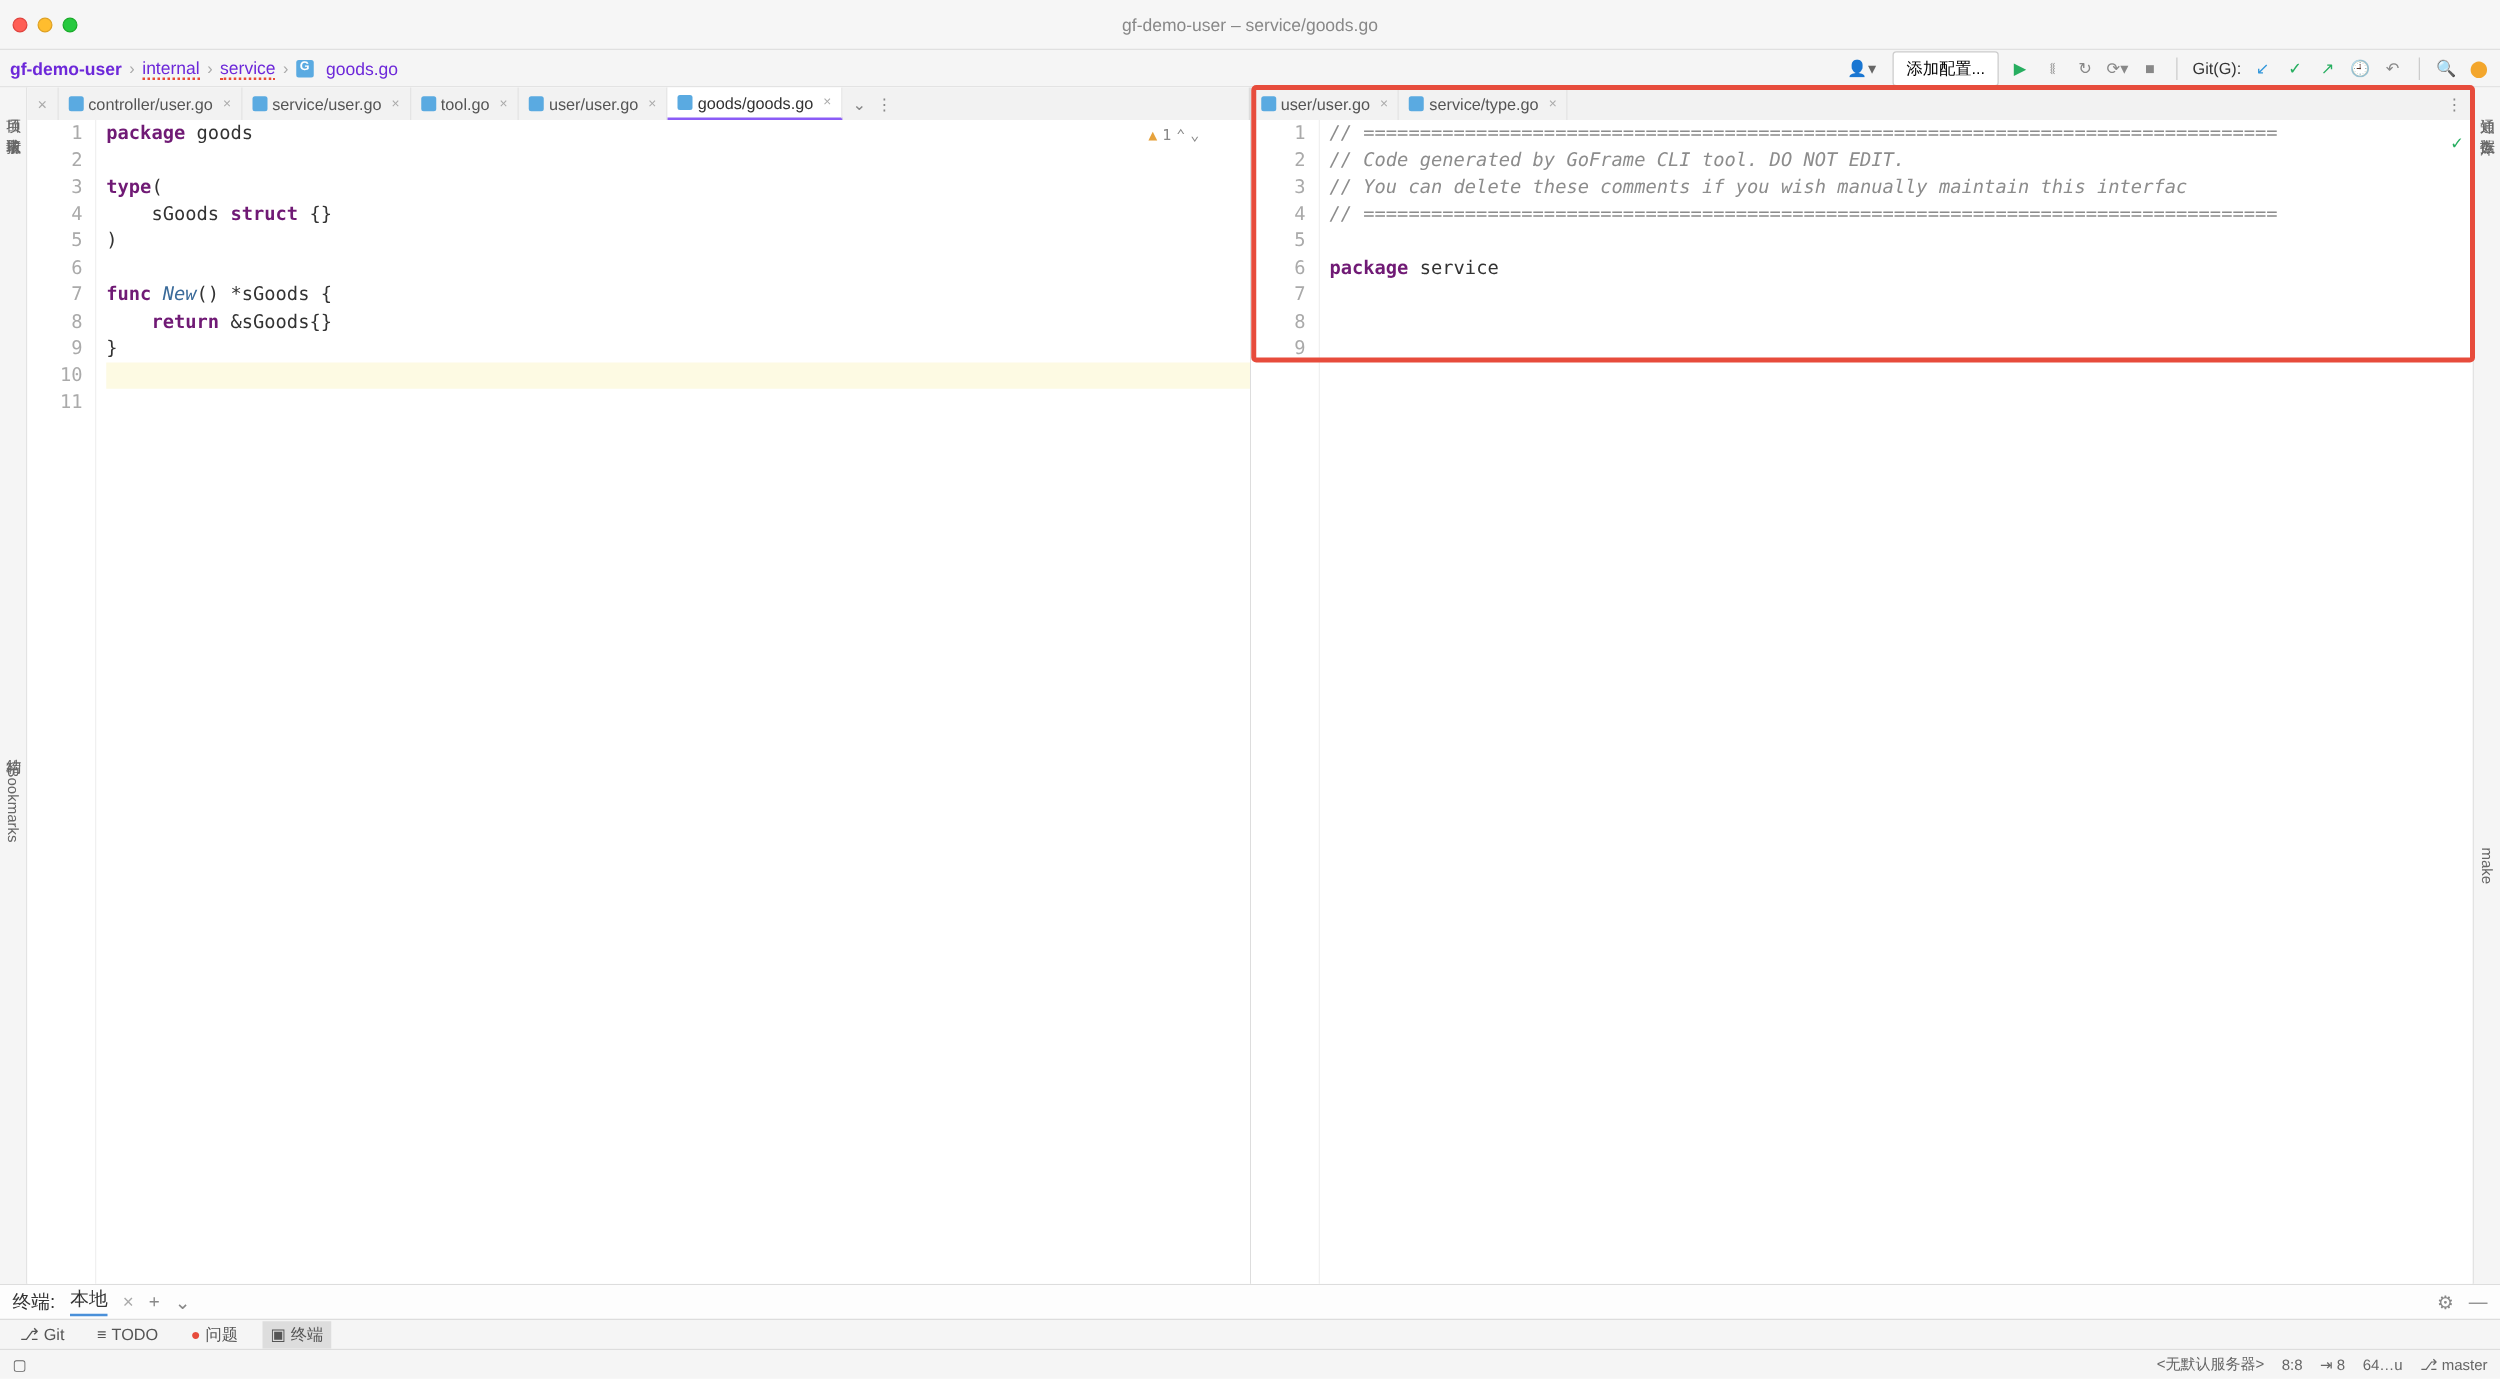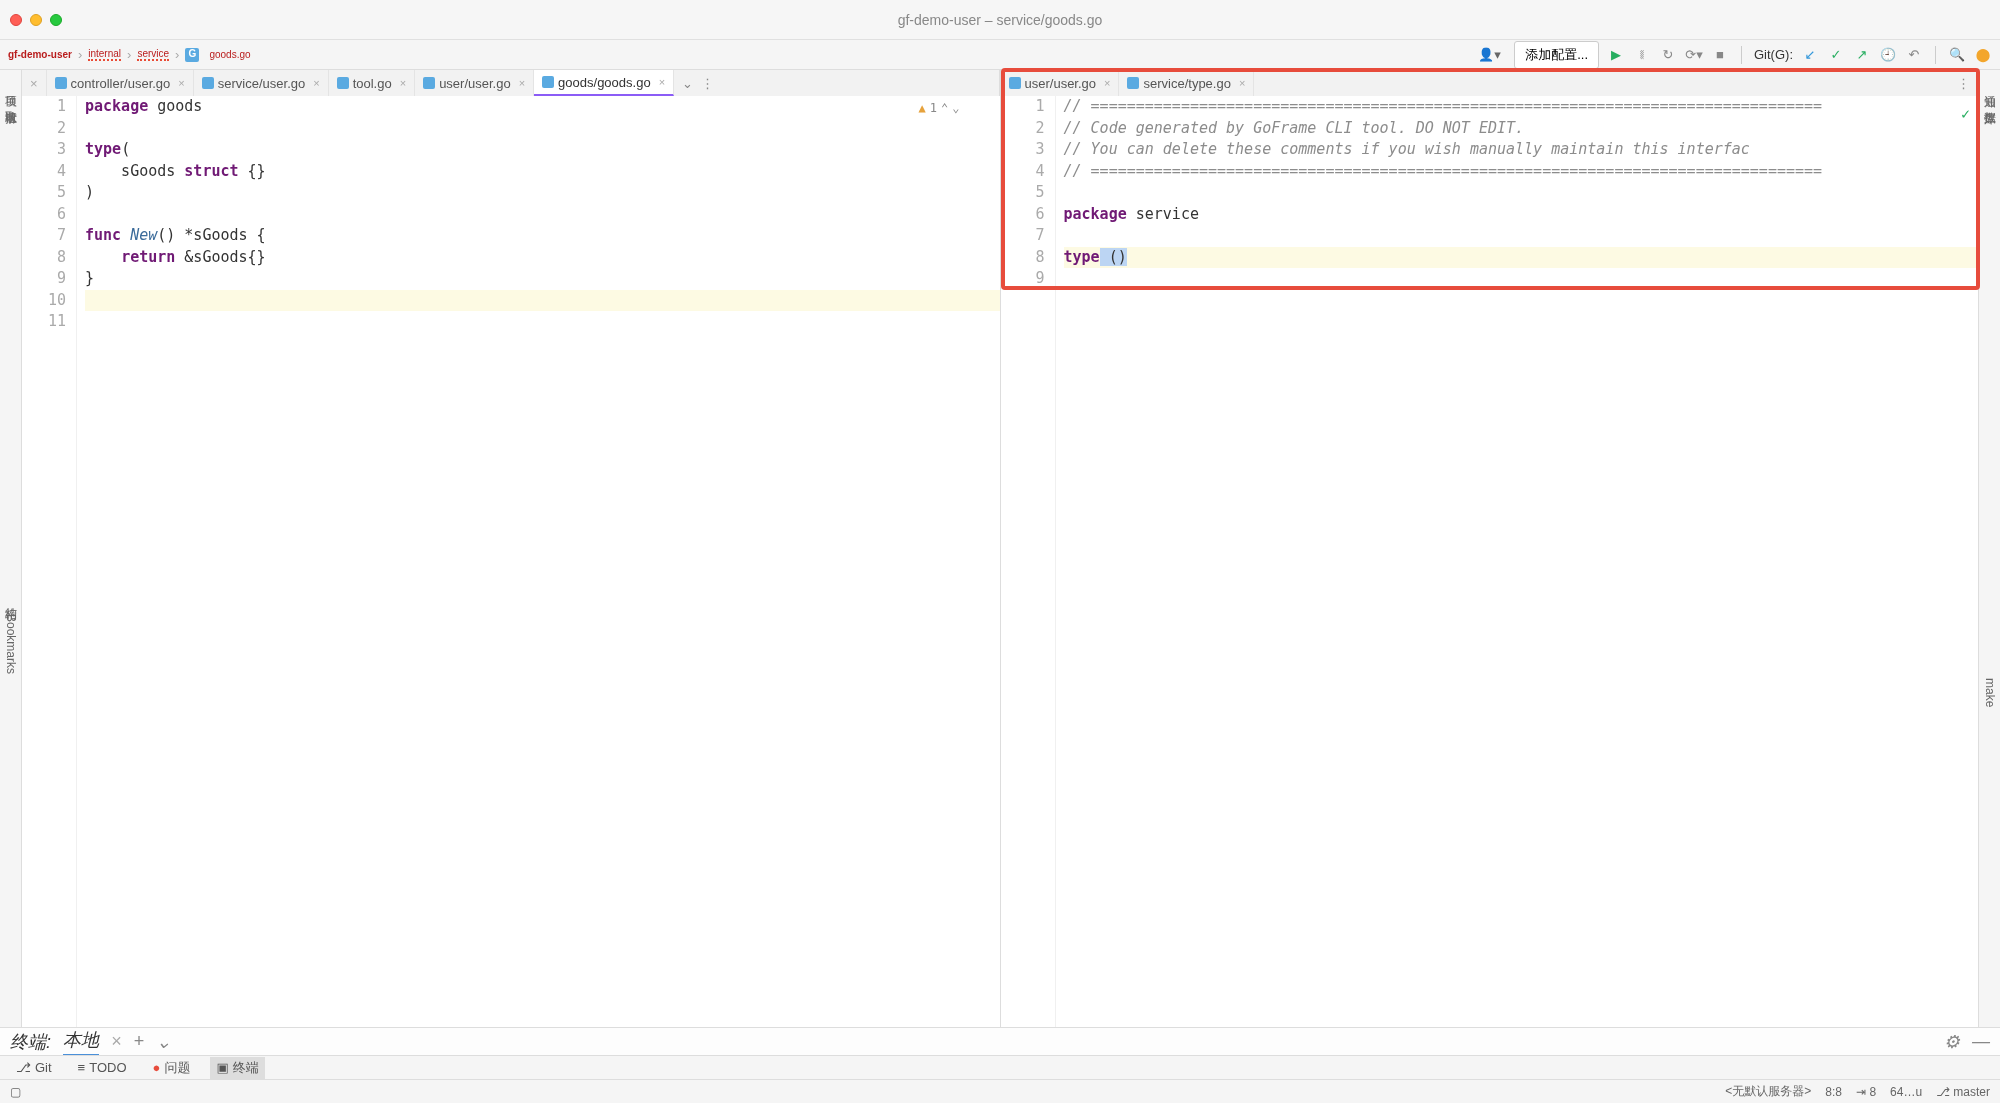--- a/index.html
+++ b/index.html
@@ -11,21 +11,21 @@
 .traffic { display: flex; gap: 8px; padding-left: 10px; }
 .dot { width: 12px; height: 12px; border-radius: 50%; }
 .dot.red { background: #ff5f56; border: 1px solid #e0443e; }
 .dot.yellow { background: #ffbd2e; border: 1px solid #dea123; }
 .dot.green { background: #27c93f; border: 1px solid #1aab29; }
 .title { position: absolute; left: 50%; transform: translateX(-50%); color: #888; font-size: 14px; }
 
 
 .toolbar { height: 30px; display: flex; align-items: center; border-bottom: 1px solid #ddd; background: #f5f5f5; padding: 0 8px; }
 .breadcrumb { display: flex; align-items: center; gap: 6px; flex: 1; }
-.crumb { font-size: 10px; color: #b91c1c; white-space: nowrap; }
+.crumb { font-size: 14px; color: #6d28d9; white-space: nowrap; }
 .crumb.bold { font-weight: bold; }
 .crumb.underline-red { border-bottom: 2px dotted #e94b35; }
 .chev { color: #aaa; }
 .go-icon { width: 14px; height: 14px; background: #5aaae1; border-radius: 2px; display: inline-block; margin-right: 4px; position: relative; }
 .go-icon::after { content: "G"; position: absolute; left: 3px; top: 0; font-size: 10px; color: #fff; font-weight: bold; }
 .toolbar-right { display: flex; align-items: center; gap: 8px; }
 .user-dd { width: 28px; height: 18px; display: flex; align-items: center; color: #666; }
 .cfg-btn { padding: 4px 10px; border: 1px solid #ccc; background: #fff; border-radius: 3px; font-size: 13px; cursor: pointer; text-align: center; }
 .tb-icon { width: 18px; height: 18px; display: flex; align-items: center; justify-content: center; color: #888; cursor: pointer; }
 .sep { width: 1px; height: 18px; background: #ccc; margin: 0 4px; }
@@ -62,21 +62,21 @@
 .code .cm { color: #8c8c8c; font-style: italic; }
 .code .hl-line { background: #fdfae3; display: block; }
 .code .hl-line2 { background: #fdfae3; display: block; }
 .code .sel { background: #bcd5f3; }
 .redbox { position: absolute; border: 4px solid #e74c3c; border-radius: 4px; z-index: 5; pointer-events: none; }
 .warn-badge { position: absolute; top: 2px; right: 40px; display: flex; align-items: center; gap: 4px; color: #888; font-size: 12px; }
 .warn-tri { color: #e6a23c; }
 .ok-check { position: absolute; top: 8px; right: 8px; color: #27ae60; }
 
 
-.terminal-bar { height: 28px; border-top: 1px solid #ddd; background: #fdfdfd; display: flex; align-items: center; padding: 0 10px; font-size: 18px; gap: 12px; font-style: italic; }
+.terminal-bar { height: 28px; border-top: 1px solid #ddd; background: #fdfdfd; display: flex; align-items: center; padding: 0 10px; font-size: 15px; gap: 12px; }
 .tool-bar { height: 24px; border-top: 1px solid #ddd; background: #f5f5f5; display: flex; align-items: center; padding: 0 10px; gap: 14px; font-size: 13px; }
 .tool-btn { display: flex; align-items: center; gap: 4px; color: #555; padding: 2px 6px; cursor: pointer; }
 .tool-btn.active { background: #ddd; }
 .status-bar { height: 24px; border-top: 1px solid #ddd; background: #f5f5f5; display: flex; align-items: center; justify-content: space-between; padding: 0 10px; font-size: 12px; color: #666; }
 .status-right { display: flex; gap: 14px; align-items: center; }
 </style>
 </head>
 <body>
 
 <div class="win">
@@ -227,21 +227,20 @@
               <div>8</div>
               <div>9</div>
             </div>
           <div class="code"><span class="cm">// =================================================================================</span>
 <span class="cm">// Code generated by GoFrame CLI tool. DO NOT EDIT.</span>
 <span class="cm">// You can delete these comments if you wish manually maintain this interfac</span>
 <span class="cm">// =================================================================================</span>
 
 <span class="kw">package</span><span> service</span>
 
-<span class="hl-line2"><span class="kw">type</span><span class="sel"> ()</span></span>
             <div class="ok-check">✓</div>
           </div>
           <div class="redbox" style="top:-28px; left:0; right:-2px; height:222px;"></div>
         </div>
       </div>
     </div>
 
     <div class="sidebar-right">
       <span class="sbtab">通知</span>
       <span class="sbtab">数据库</span>

